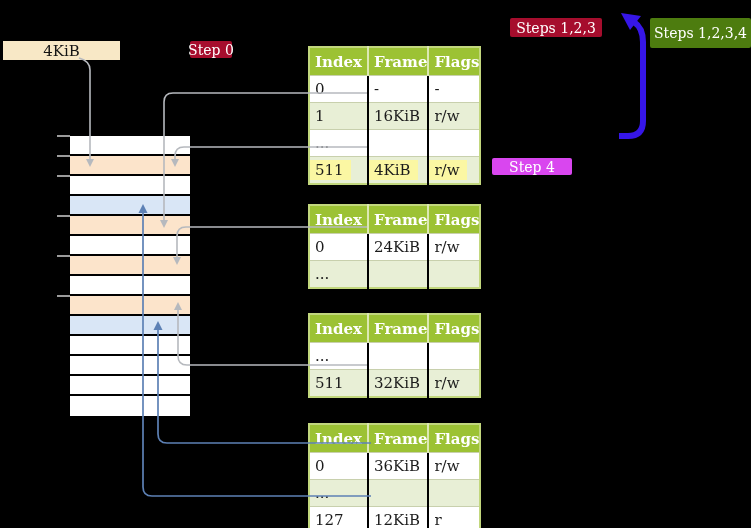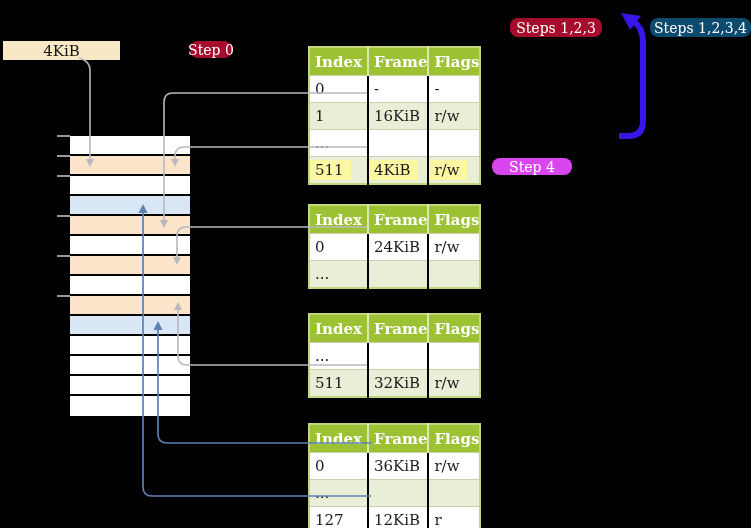--- a/index.html
+++ b/index.html
@@ -6,21 +6,21 @@
   #canvas{position:relative;width:751px;height:528px;background:#000;overflow:hidden;
           font-family:"DejaVu Serif", serif;}
   
   .membox{position:absolute;left:3px;top:41px;width:117px;height:19px;background:#f8e8c6;
           color:#141414;font-size:15px;display:flex;align-items:center;justify-content:center;}
   .mem-column{position:absolute;left:70px;top:136px;width:120px;height:280px;}
   .mem-row{height:18px;border-bottom:2px solid #000;}
   .mem-row:last-child{border-bottom:none;height:20px;}
   .tick{position:absolute;left:57px;width:13px;height:2px;background:#9b9b9b;}
   
-  .badge{position:absolute;border-radius:8px;color:#fff;font-size:14px;
+  .badge{position:absolute;border-radius:2px;color:#fff;font-size:14px;
          display:flex;align-items:center;justify-content:center;white-space:nowrap;}
   
   .ptable{position:absolute;left:308px;border-collapse:collapse;border:2px solid #c2d77d;
           table-layout:fixed;color:#1b1b1b;font-size:15px;margin-top:28px;}
   .ptable th{background:#9cc234;color:#fff;font-weight:bold;height:27px;text-align:left;
              padding:0 0 0 5px;border-left:2px solid #dce8b4;font-size:15px;}
   .ptable th:first-child{border-left:none;}
   .ptable td{height:26px;background:#fff;padding:0;border-left:2px solid #000;
              border-top:1px solid #c8d0ad;vertical-align:middle;}
   .ptable td:first-child{border-left:none;}
@@ -55,21 +55,21 @@
     <div class="mem-row" style="background: rgb(252, 228, 203);"></div>
     <div class="mem-row" style="background: rgb(217, 230, 246);"></div>
     <div class="mem-row" style="background: rgb(255, 255, 255);"></div>
     <div class="mem-row" style="background: rgb(255, 255, 255);"></div>
     <div class="mem-row" style="background: rgb(255, 255, 255);"></div>
     <div class="mem-row" style="background: rgb(255, 255, 255);"></div>
   </div>
 
   <div class="badge" style="left:190px;top:41px;width:42px;height:17px;background:#a60d2d">Step 0</div>
   <div class="badge" style="left:510px;top:18px;width:92px;height:19px;background:#a60d2d">Steps 1,2,3</div>
-  <div class="badge" style="left:650px;top:18px;width:101px;height:19px;background:#0c4a6e">Steps 1,2,3,4</div>
+  <div class="badge" style="left:650px;top:18px;width:101px;height:30px;background:#4d7c0f">Steps 1,2,3,4</div>
   <div class="badge" style="left:492px;top:158px;width:80px;height:17px;background:#d946ef">Step 4</div>
 
   <table class="ptable" style="top:18px">
     <colgroup>
         <col style="width:59px">
         <col style="width:58px">
         <col style="width:51px">
       </colgroup>
     <thead>
         <tr>

